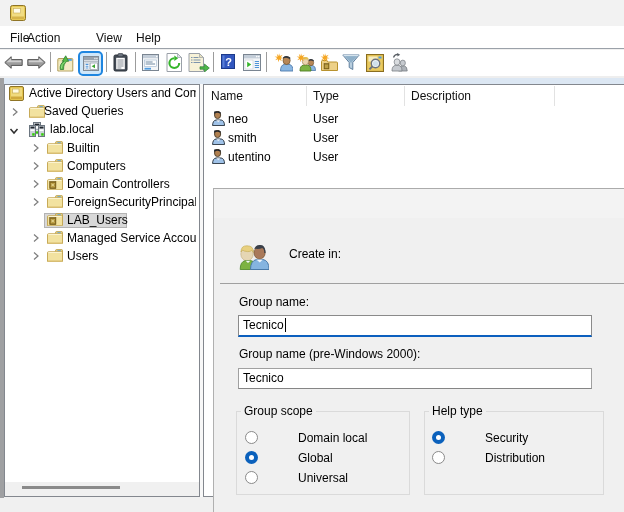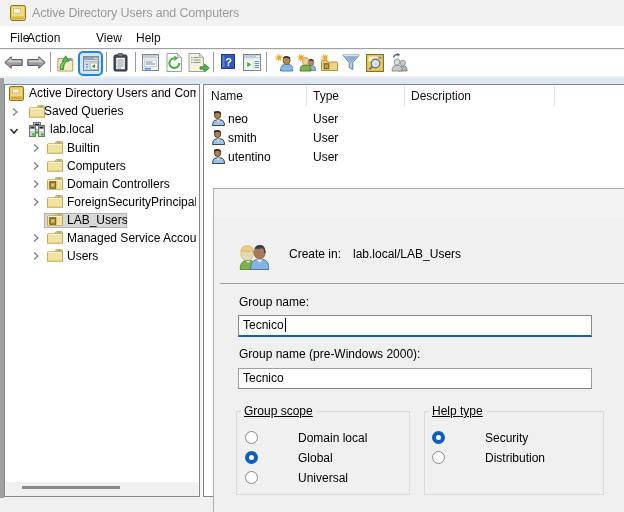--- a/index.html
+++ b/index.html
@@ -36,21 +36,21 @@
 #bottom { left:0; top:498px; width:624px; height:14px; background:#f0f0f0; }
 
 #dialog { left:213px; top:188px; width:411px; height:324px; background:#f0f0f0; border-left:1px solid #b0b0b0; border-top:1px solid #ababab; }
 #dlg-title { left:224px; top:188px; height:31px; line-height:31px; color:#111; }
 #dlg-sep { left:220px; top:283px; width:404px; height:1px; background:#a0a0a0; }
 .lbl { position:absolute; color:#000; }
 .tfield { position:absolute; left:238px; width:354px; background:#fff; font-size:12px; line-height:18px; padding-left:4px; }
 #field1 { top:315px; height:22px; border:1px solid #8a8a8a; border-bottom:2px solid #0b5fbe; }
 #field2 { top:368px; height:21px; border:1px solid #a0a0a0; border-bottom:1px solid #858585; }
 .gbox { position:absolute; top:411px; height:84px; border:1px solid #dadada; }
-.gleg { position:absolute; top:405px; background:#f0f0f0; padding:0 3px; line-height:12px;text-decoration:underline; }
+.gleg { position:absolute; top:405px; background:#f0f0f0; padding:0 3px; line-height:12px; }
 .radio { position:absolute; width:13px; height:13px; border-radius:50%; }
 .radio.off { background:#fff; border:1px solid #8a8a8a; }
 .radio.on { background:#0b61bc; }
 .radio.on::after { content:""; position:absolute; left:4px; top:4px; width:5px; height:5px; border-radius:50%; background:#fff; }
 .rlbl { position:absolute; color:#000;margin-left:38px; }
 </style>
 </head>
 <body>
 <div id="win">
   <svg width="0" height="0" style="position:absolute">
@@ -96,21 +96,20 @@
     </defs>
   </svg>
 
   <div id="titlebar" class="abs"></div>
   <svg class="abs" style="left:10px;top:5px" width="16" height="16">
     <rect x="0.5" y="0.5" width="15" height="15" rx="2" fill="#e7c954" stroke="#8f7426"></rect>
     <rect x="2" y="2" width="12" height="12" fill="#f1dc82"></rect>
     <rect x="3.5" y="3.5" width="7" height="4.5" fill="#fffce9" stroke="#c9ae57" stroke-width="0.6"></rect>
     <rect x="2" y="11.5" width="12" height="2.5" fill="#d6b44a"></rect>
   </svg>
-  <div id="title-text" class="abs">Active Directory Users and Computers</div>
 
   <div id="menubar" class="abs"></div>
   <div class="menu-item abs" style="left:10px">File</div>
   <div class="menu-item abs" style="left:27px">Action</div>
   <div class="menu-item abs" style="left:96px">View</div>
   <div class="menu-item abs" style="left:136px">Help</div>
 
   <div id="toolbar" class="abs"></div>
   <div id="toolbar-icons">
 
@@ -365,21 +364,20 @@
       <path d="M3 12 Q3 5.5 9 5.8 Q15.6 5.6 15.4 12.5 L13.6 10.2 Q12.8 11.8 9.6 11.6 Q5.6 11.4 4.6 10 Z" fill="#e8d080" stroke="#c3a94f" stroke-width="0.6"></path>
       <path d="M2.2 29.5 Q2.2 21.5 7.4 20.6 L12.8 20.6 Q18 21.5 18 29.5 Z" fill="#7cb342" stroke="#558b2f" stroke-width="0.9"></path>
       <path d="M7.6 20.7 L10 23 L12.4 20.7 Z" fill="#f2f6fa"></path>
       <path d="M12.5 29.5 Q12.5 20.5 18.7 19.5 L25 19.5 Q31 20.5 31 29.5 Z" fill="#85b4e0" stroke="#4a79a8" stroke-width="1"></path>
       <ellipse cx="21.6" cy="12.8" rx="5.6" ry="6.2" fill="#a9795a" stroke="#6e4f2a" stroke-width="0.6"></ellipse>
       <path d="M15.8 10.5 Q17 4.6 22 5 Q26.8 4.8 27.4 10.8 L27.6 13 L26.2 13 Q26.6 9 24.4 8 Q21 9.4 16.4 8.6 Q15.9 9.5 15.9 11.5 Z" fill="#3a4049"></path>
       <path d="M18.4 19.6 L21.8 22.6 L24.8 19.6 Z" fill="#f2f6fa"></path>
     </svg>
   </div>
   <div class="lbl" style="left:289px;top:247px">Create in:</div>
-  <div class="lbl" style="left:353px;top:247px">lab.local/LAB_Users</div>
   <div id="dlg-sep" class="abs"></div>
   <div class="lbl" style="left:239px;top:295px">Group name:</div>
   <div class="tfield" id="field1">Tecnico<span style="border-left:1px solid #000;margin-left:1px"></span></div>
   <div class="lbl" style="left:239px;top:347px">Group name (pre-Windows 2000):</div>
   <div class="tfield" id="field2">Tecnico</div>
 
   <div class="gbox" style="left:236px;width:174px"></div>
   <div class="gleg" style="left:241px">Group scope</div>
   <div class="gbox" style="left:424px;width:180px"></div>
   <div class="gleg" style="left:429px">Help type</div>

